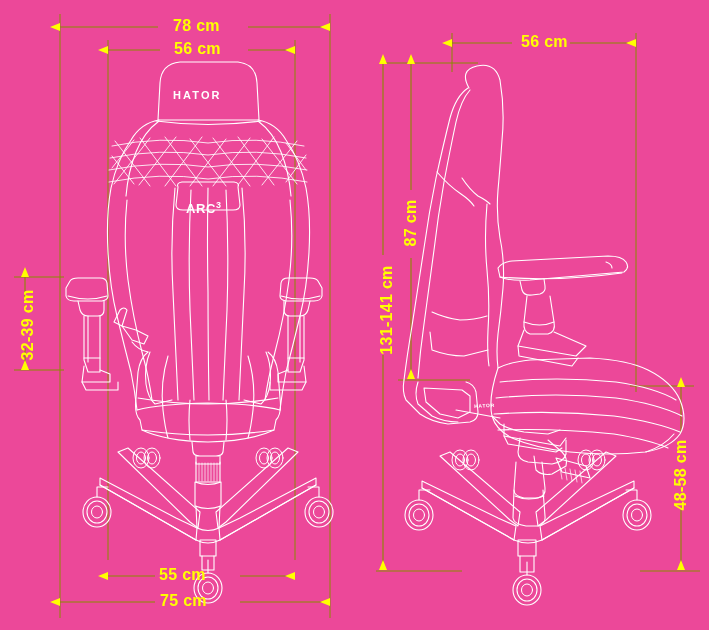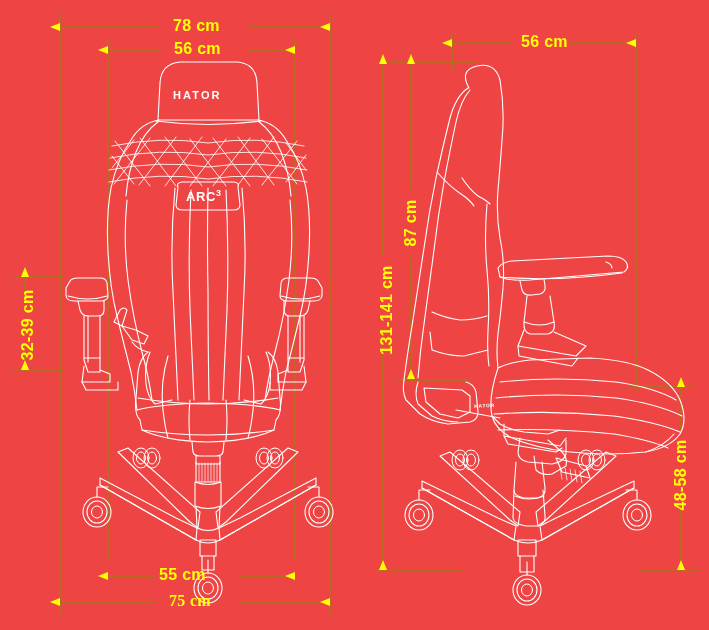--- a/index.html
+++ b/index.html
@@ -8,21 +8,21 @@
     padding: 0;
     background: #000000;
   }
   body {
     font-family: "Liberation Sans", sans-serif;
   }
   #stage {
     position: relative;
     width: 709px;
     height: 630px;
-    background: #ef4444;
+    background: #ec4899;
     overflow: hidden;
   }
   #stage svg {
     position: absolute;
     top: 0;
     left: 0;
   }
   .dim-label {
     position: absolute;
     color: #ffff00;
@@ -399,31 +399,31 @@
   </svg>
 
   <div class="dim-label" style="left:173px; top:18px;">78 cm</div>
 
   <div class="dim-label" style="left:174px; top:41px;">56 cm</div>
 
   <div class="dim-label vert" style="left:-17px; top:317px; width:90px; text-align:center;">32-39 cm</div>
 
   <div class="dim-label" style="left:159px; top:567px;">55 cm</div>
 
-  <div class="dim-label" style="left:169px; top:593px;font-family:Liberation Serif, serif;">75 cm</div>
+  <div class="dim-label" style="left:160px; top:593px;">75 cm</div>
 
   <div class="dim-label" style="left:521px; top:34px;">56 cm</div>
 
   <div class="dim-label vert" style="left:381px; top:215px; width:60px; text-align:center;">87 cm</div>
 
   <div class="dim-label vert" style="left:337px; top:302px; width:100px; text-align:center;">131-141 cm</div>
 
   <div class="dim-label vert" style="left:637px; top:467px; width:88px; text-align:center;">48-58 cm</div>
 
   <div class="brand-label brand-hator" style="left:173px; top:90px;">HATOR</div>
 
-  <div class="brand-label brand-arc" style="left:186px; top:189px;">
+  <div class="brand-label brand-arc" style="left:186px; top:201px;">
     <span>ARC</span><sup>3</sup>
   </div>
 
   <div class="brand-label brand-hator-side" style="left:474px; top:404px;">HATOR</div>
 
 </div>
 
 </body></html>

